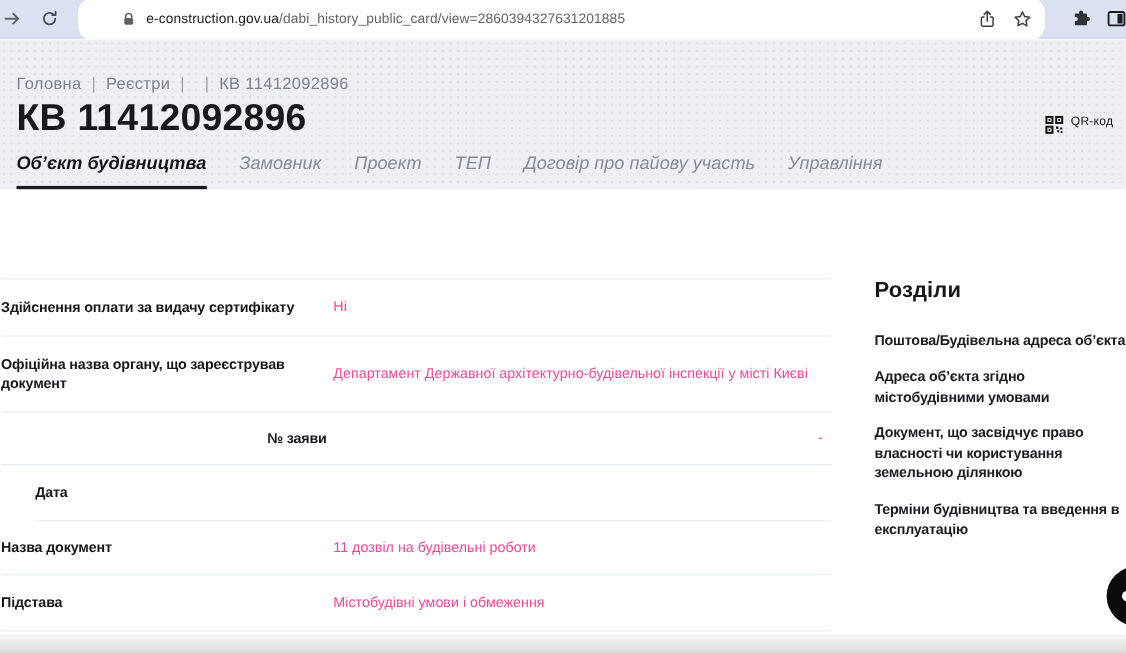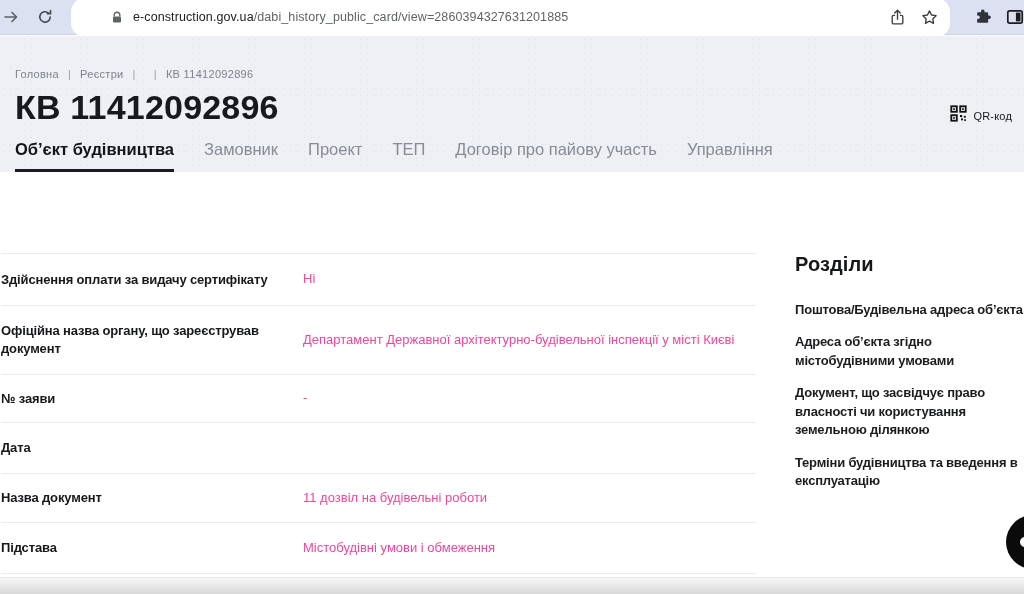--- a/index.html
+++ b/index.html
@@ -20,37 +20,37 @@
   .url { margin-left:10px; font-size:12.5px; letter-spacing:.1px; white-space:nowrap; overflow:hidden; flex:1 1 auto; }
   .url .domain { color:#202124; }
   .url .path { color:#5f6368; }
   .bar-ic { width:18px; height:18px; flex:0 0 auto; display:flex; align-items:center; justify-content:center; margin-left:14px; cursor:pointer; }
   .chrome-right { display:flex; align-items:center; margin-left:10px; }
 
   
   .pagehead { position:absolute; top:36px; left:0; right:0; height:136px; background:#eef0f4;
     background-image:radial-gradient(circle, #dde1ea 0.8px, transparent 0.9px);
     background-size:7px 7px; }
-  .crumbs { position:absolute; top:32px; left:15px; font-size:11px; color:#7d838d;
+  .crumbs { position:absolute; top:32px; left:15px; font-size:15px; color:#7d838d;
     letter-spacing:.3px; display:flex; align-items:center; white-space:nowrap; }
   .crumb { cursor:pointer; }
   .crumb-sep { margin:0 9px; color:#9aa0aa; }
   .titlerow { position:absolute; top:52px; left:15px; right:12px; display:flex; align-items:center; justify-content:space-between; }
   .title { font-size:34px; font-weight:700; color:#17191c; letter-spacing:.2px; }
-  .qr-btn { display:flex; align-items:flex-end; gap:6px; cursor:pointer; margin-top:12px; }
+  .qr-btn { display:flex; align-items:flex-start; gap:6px; cursor:pointer; margin-top:12px; }
   .qr-btn span { font-size:11px; color:#15171a; letter-spacing:.2px; }
   .tabs { position:absolute; left:15px; right:0; bottom:0; display:flex; gap:30px; align-items:flex-end; }
-  .tab { font-size:16.5px; color:#868c96; padding-bottom:13px; cursor:pointer; white-space:nowrap; }
+  .tab { font-size:16.5px; color:#868c96; padding-bottom:13px; cursor:pointer; white-space:nowrap;font-style:italic; }
   .tab.active { color:#131518; font-weight:700; border-bottom:3px solid #1a1c1f; padding-bottom:10px; }
 
   
   .details { position:absolute; left:1px; top:253px; width:755px; border-top:1px solid #e8ecf1; }
   .drow { display:flex; align-items:center; border-bottom:1px solid #e8ecf1; }
-  .drow.h52{height:52px;} .drow.h69{height:69px;} .drow.h48{height:48px;}
-  .drow.h51{height:51px;} .drow.h49{height:49px;} .drow.h51b{height:51px;}
+  .drow.h52{height:52px;} .drow.h69{height:69px;} .drow.h48{height:48px;text-align:right;}
+  .drow.h51{height:51px;margin-left:31px;} .drow.h49{height:49px;} .drow.h51b{height:51px;}
   .dlabel { flex:0 0 296px; font-size:13px; font-weight:700; color:#16181b; letter-spacing:-.15px; line-height:1.35; }
   .dvalue { flex:0 0 445px; margin-left:6px; font-size:13px; color:#ec4899; line-height:1.45; }
 
   
   .sections { position:absolute; left:795px; top:253px; width:232px; }
   .sections h2 { font-size:20px; font-weight:700; color:#15171a; margin-bottom:25px; letter-spacing:.1px; }
   .slink { font-size:13px; font-weight:600; color:#1a1c20; line-height:1.42; letter-spacing:-.2px; margin-bottom:14px; cursor:pointer; }
 
   
   .footband { position:absolute; left:0; right:0; top:577px; height:17px;

